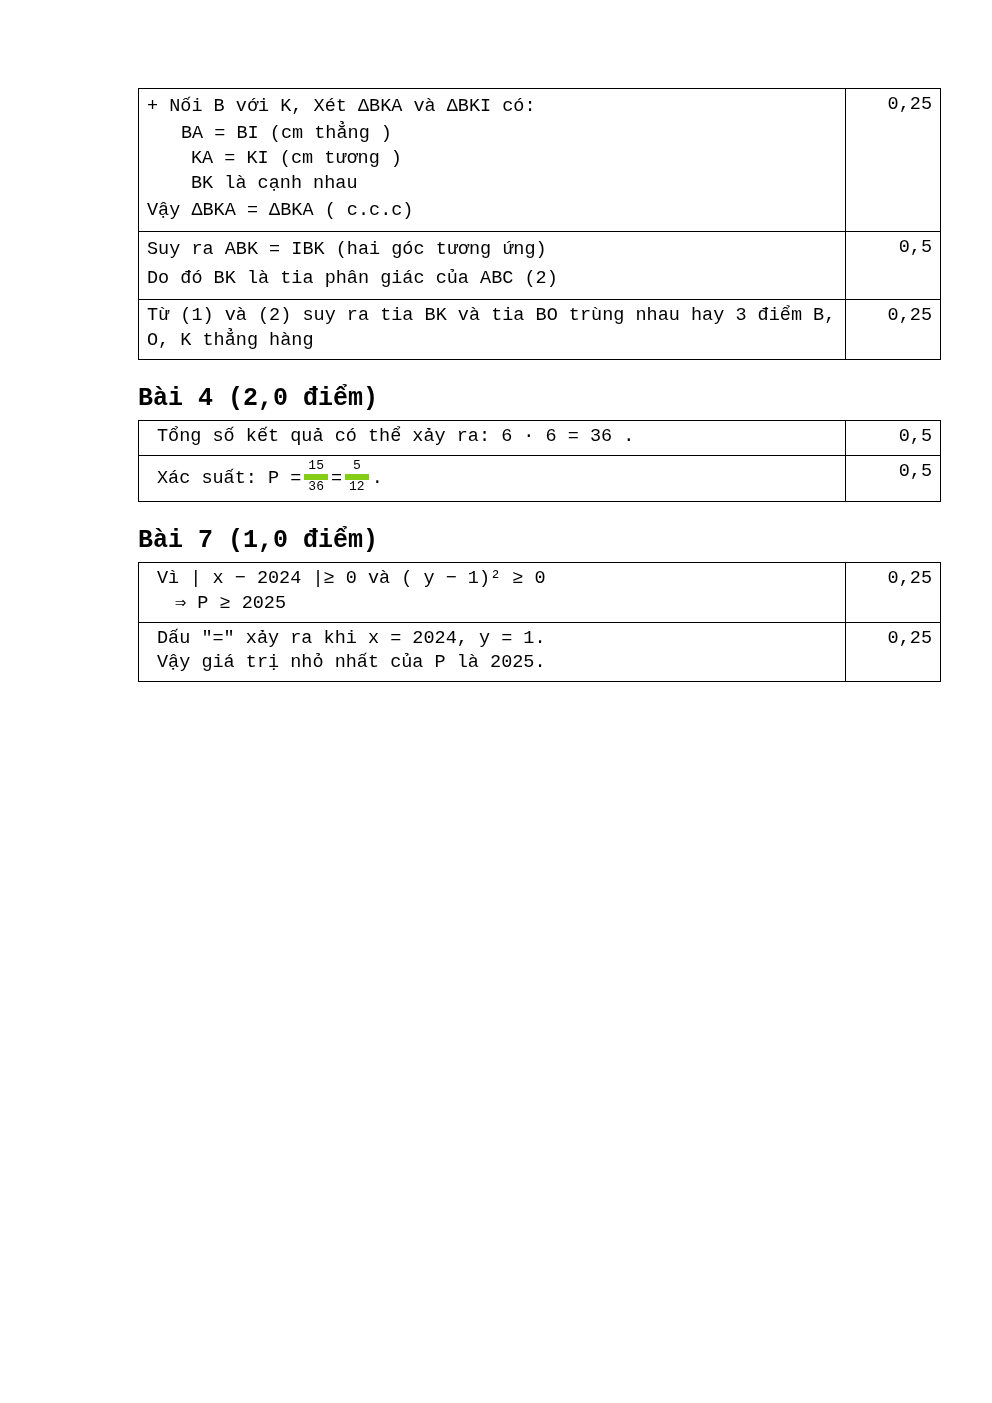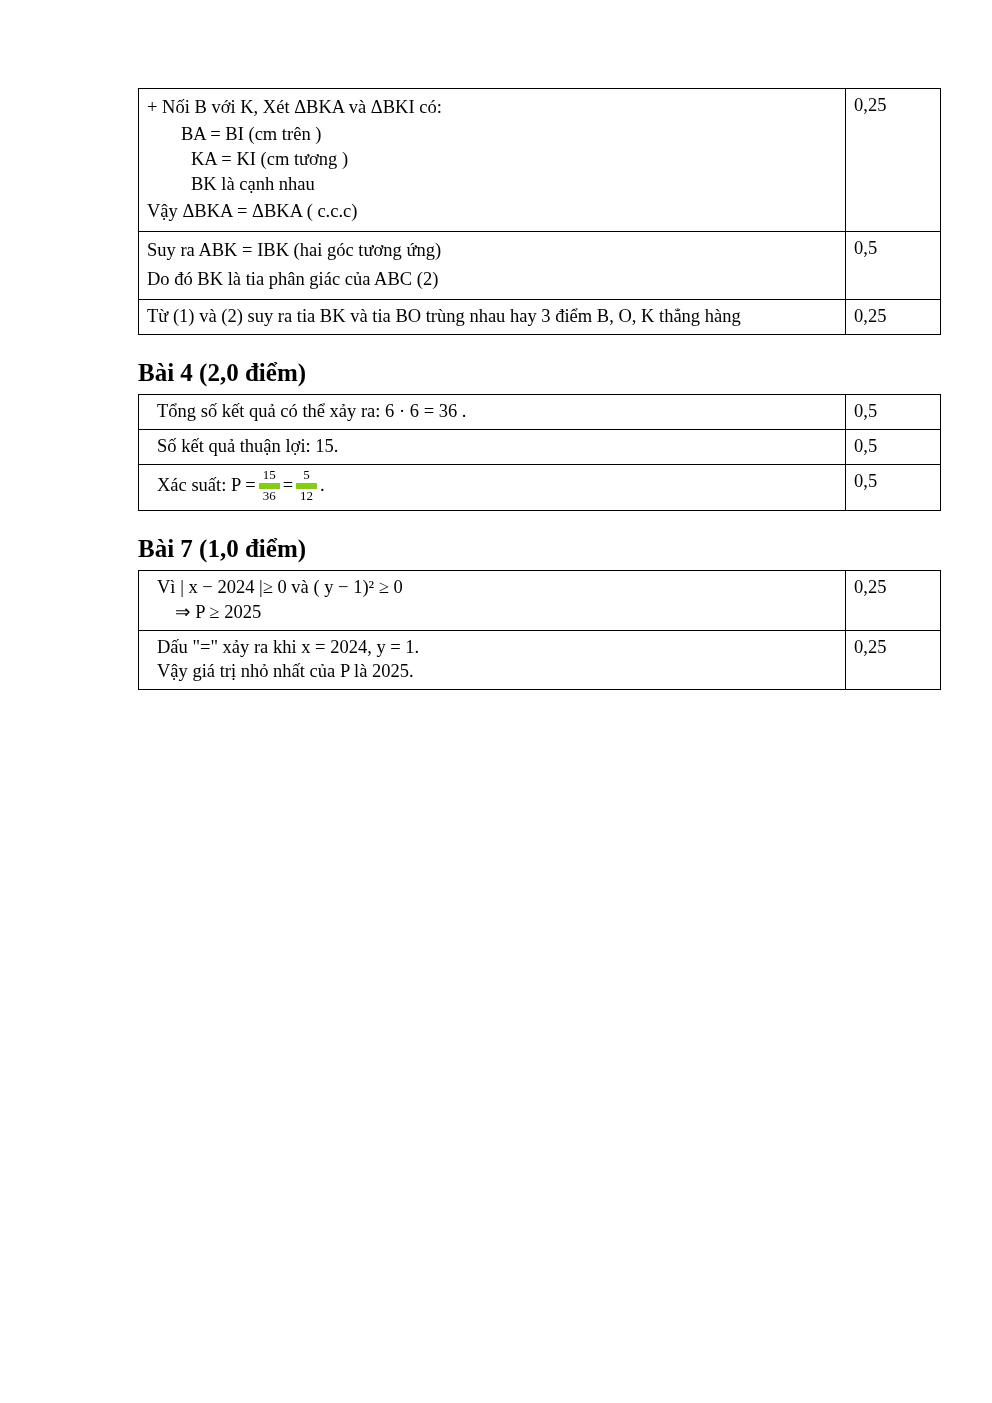--- a/index.html
+++ b/index.html
@@ -13,37 +13,38 @@
     position: relative;
     font-family: "Liberation Serif", serif;
     color: #000000;
   }
   .page {
     position: relative;
     width: 992px;
     height: 1403px;
     box-sizing: border-box;
     padding: 88px 48px 0 138px;
+    font-family: Liberation Mono, monospace;
   }
   table.grid {
     border-collapse: collapse;
     table-layout: fixed;
     width: 768px;
     margin: 0;
   }
   table.grid td {
     border: 1px solid #000000;
     vertical-align: top;
     padding: 4px 8px 5px 8px;
     font-size: 18.5px;
     line-height: 1.35;
   }
   td.score {
     width: 78px;
-    text-align: left;
+    text-align: right;
     padding-left: 0;
     padding-right: 0;
   }
   td.body {
     width: 690px;
   }
   .ind1 { padding-left: 10px; display: block; }
   .ind2 { padding-left: 34px; display: block; }
   .ind3 { padding-left: 44px; display: block; }
   .ind4 { padding-left: 28px; display: block; }
@@ -75,21 +76,21 @@
 </head>
 <body>
 
 <div class="page">
 
   <table class="grid">
     <tbody>
         <tr>
       <td class="body">
         <span class="mathline">+ Nối B với K, Xét ΔBKA  và ΔBKI  có:</span>
-        <span class="ind2">BA = BI (cm trên )</span>
+        <span class="ind2">BA = BI (cm thẳng )</span>
         <span class="ind3">KA = KI  (cm tương )</span>
         <span class="ind3">BK là cạnh nhau</span>
         <span class="mathline">Vậy  ΔBKA =  ΔBKA ( c.c.c)</span>
       </td>
       <td class="score">0,25</td>
     </tr>
     <tr>
       <td class="body">
         <span class="mathline">Suy ra  ABK = IBK  (hai góc tương ứng)</span>
         <span class="mathline">Do đó BK là tia phân giác của  ABC                    (2)</span>
@@ -103,26 +104,20 @@
   </tbody>
     </table>
 
   <div class="sec-title">Bài 4 (2,0 điểm)</div>
 
   <table class="grid tbl4">
     <tbody>
         <tr>
       <td class="body">
         <span class="ind1">Tổng số kết quả có thể xảy ra:  6 · 6 = 36 .</span>
-      </td>
-      <td class="score">0,5</td>
-    </tr>
-    <tr>
-      <td class="body">
-        <span class="ind1">Số kết quả thuận lợi: 15.</span>
       </td>
       <td class="score">0,5</td>
     </tr>
     <tr>
       <td class="body blockcell">
         <span class="ind1">
           <span>Xác suất:  P =</span><span class="frac"><span class="num">15</span><span class="den">36</span></span><span>=</span><span class="frac"><span class="num">5</span><span class="den">12</span></span><span>.</span>
         </span>
       </td>
       <td class="score">0,5</td>

